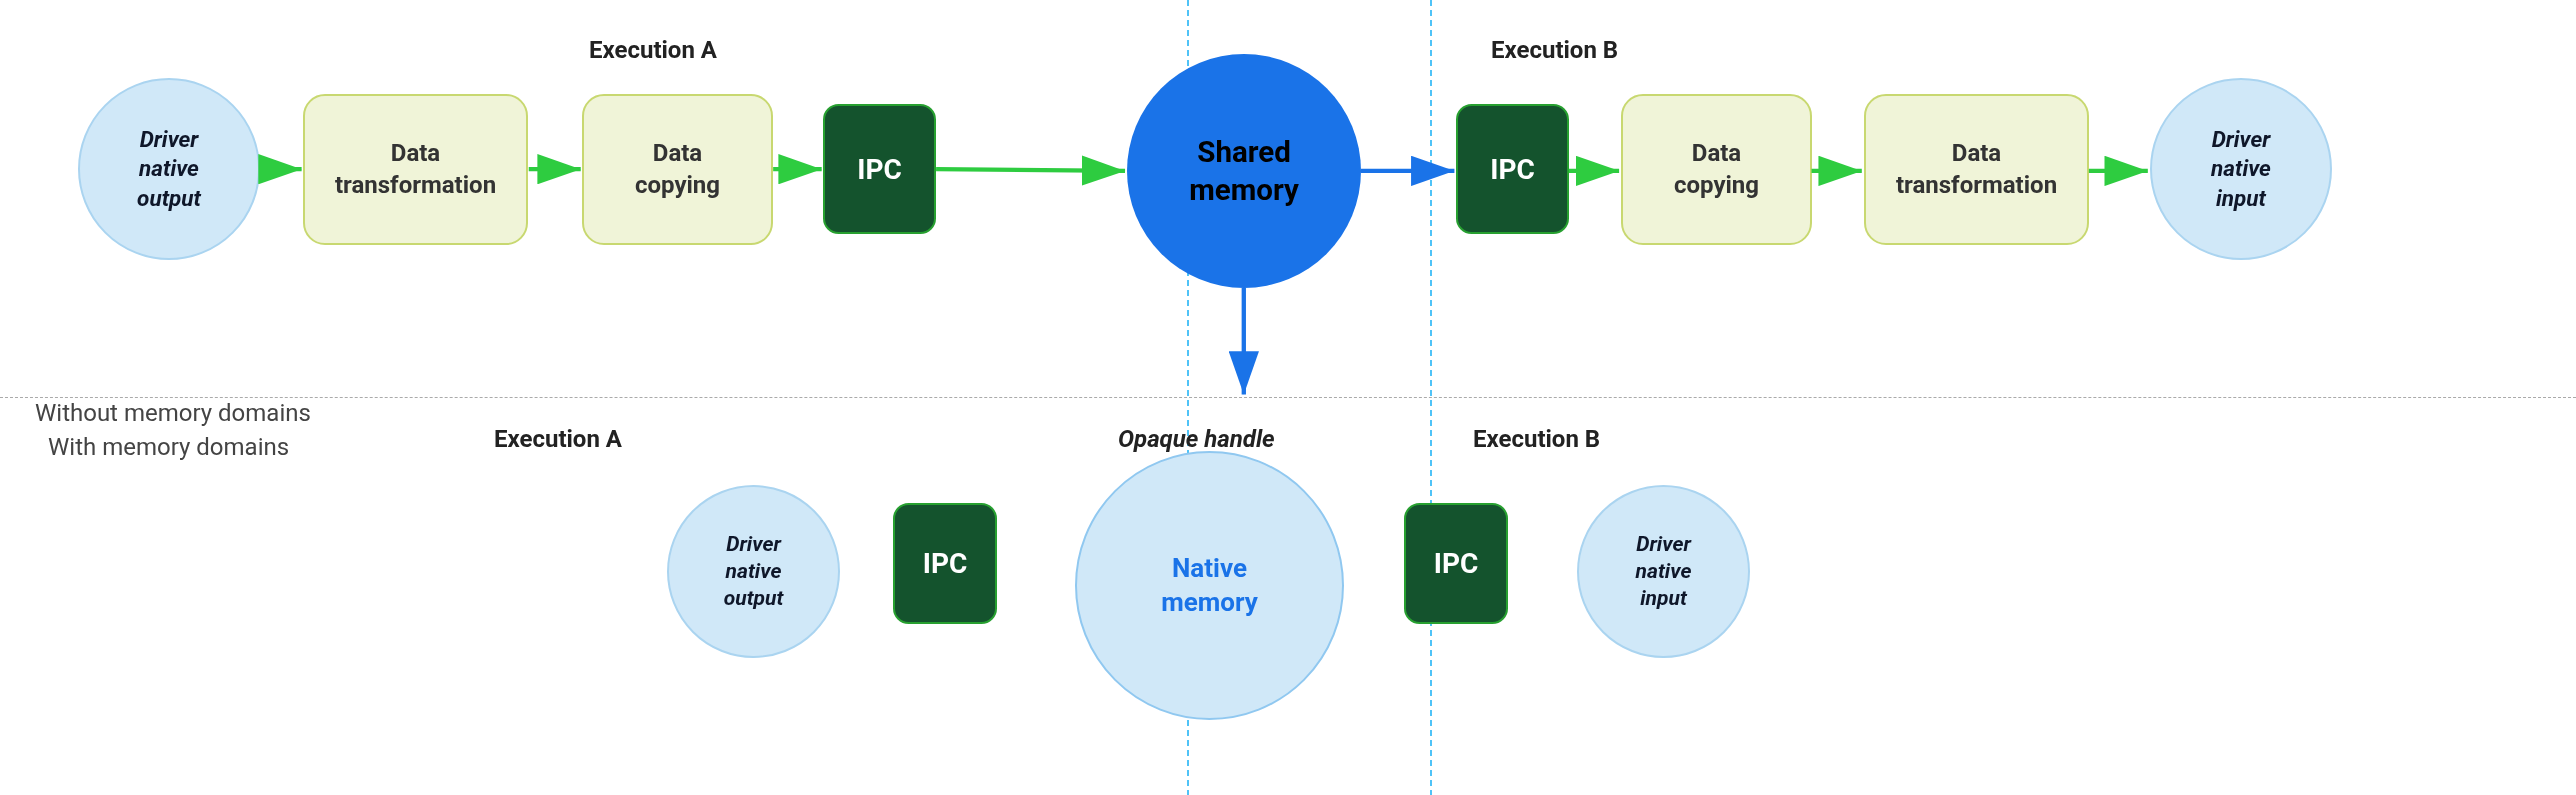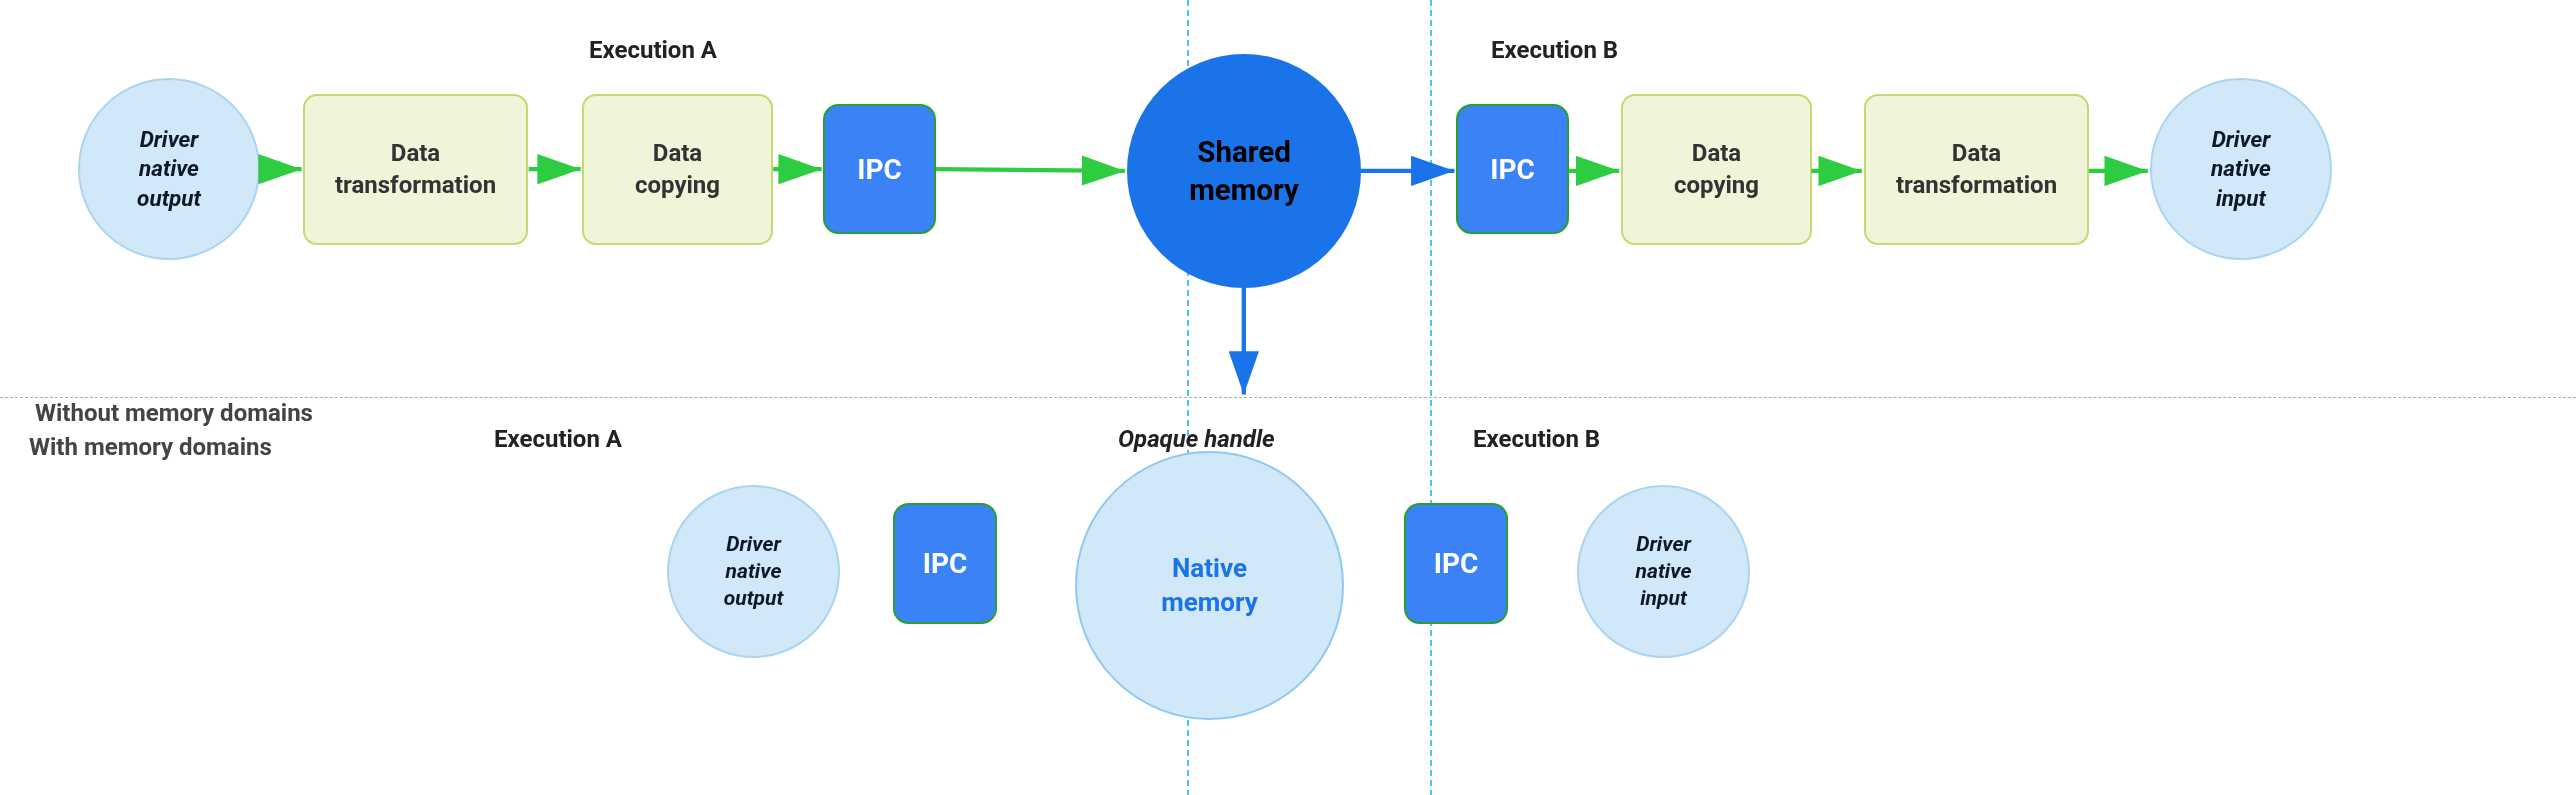--- a/index.html
+++ b/index.html
@@ -16,21 +16,21 @@
       width: 2576px;
       height: 796px;
       position: relative;
     }
 
     
     .section-label {
       position: absolute;
       font-size: 24px;
       color: #444;
-      font-weight: 700;
+      font-weight: 400;
     }
 
     
     .exec-label {
       position: absolute;
       font-size: 24px;
       font-weight: 700;
       color: #222;
     }
 
@@ -64,31 +64,31 @@
       border-radius: 50%;
       background: #d0e8f8;
       border: 2.6px solid #aad4f0;
       color: #0f172a;
       font-size: 24px;
       line-height: 1.3;
       font-style: italic;
     }
 
     .node-rect-yellow {
-      border-radius: 14px;
+      border-radius: 22px;
       background: #f0f4d8;
       border: 2.6px solid #c8d870;
       color: #333;
       font-size: 24px;
       line-height: 1.3;
     }
 
     .node-rect-green {
       border-radius: 15.6px;
-      background: #3b82f6;
+      background: #14532d;
       border: 2.6px solid #27a030;
       color: #fff;
       font-size: 28px;
     }
 
     .node-circle-blue-large {
       border-radius: 50%;
       background: #1a73e8;
       color: #000000;
       font-size: 29.5px;
@@ -115,21 +115,21 @@
 <body>
 
 <div class="diagram-container">
 
   <div class="v-dotted" style="left: 1187px; top: 0; height: 796px;"></div>
   <div class="v-dotted" style="left: 1430px; top: 0; height: 796px;"></div>
 
   <hr class="divider" style="top: 397px;">
 
   <div class="section-label" style="left: 35px; top: 399px;">Without memory domains</div>
-  <div class="section-label" style="left: 29px; top: 433px;">With memory domains</div>
+  <div class="section-label" style="left: 48px; top: 433px;">With memory domains</div>
 
   <div class="exec-label" style="left: 589px; top: 36px; width: 260px;">Execution A</div>
 
   <div class="exec-label" style="left: 1491px; top: 36px; width: 260px;">Execution B</div>
 
   <div class="node node-circle-light-blue" style="left: 78px; top: 78px; width: 182px; height: 182px; font-size: 22.5px;">
     <span style="white-space: pre-line;">Driver
 native
 output</span>
   </div>

